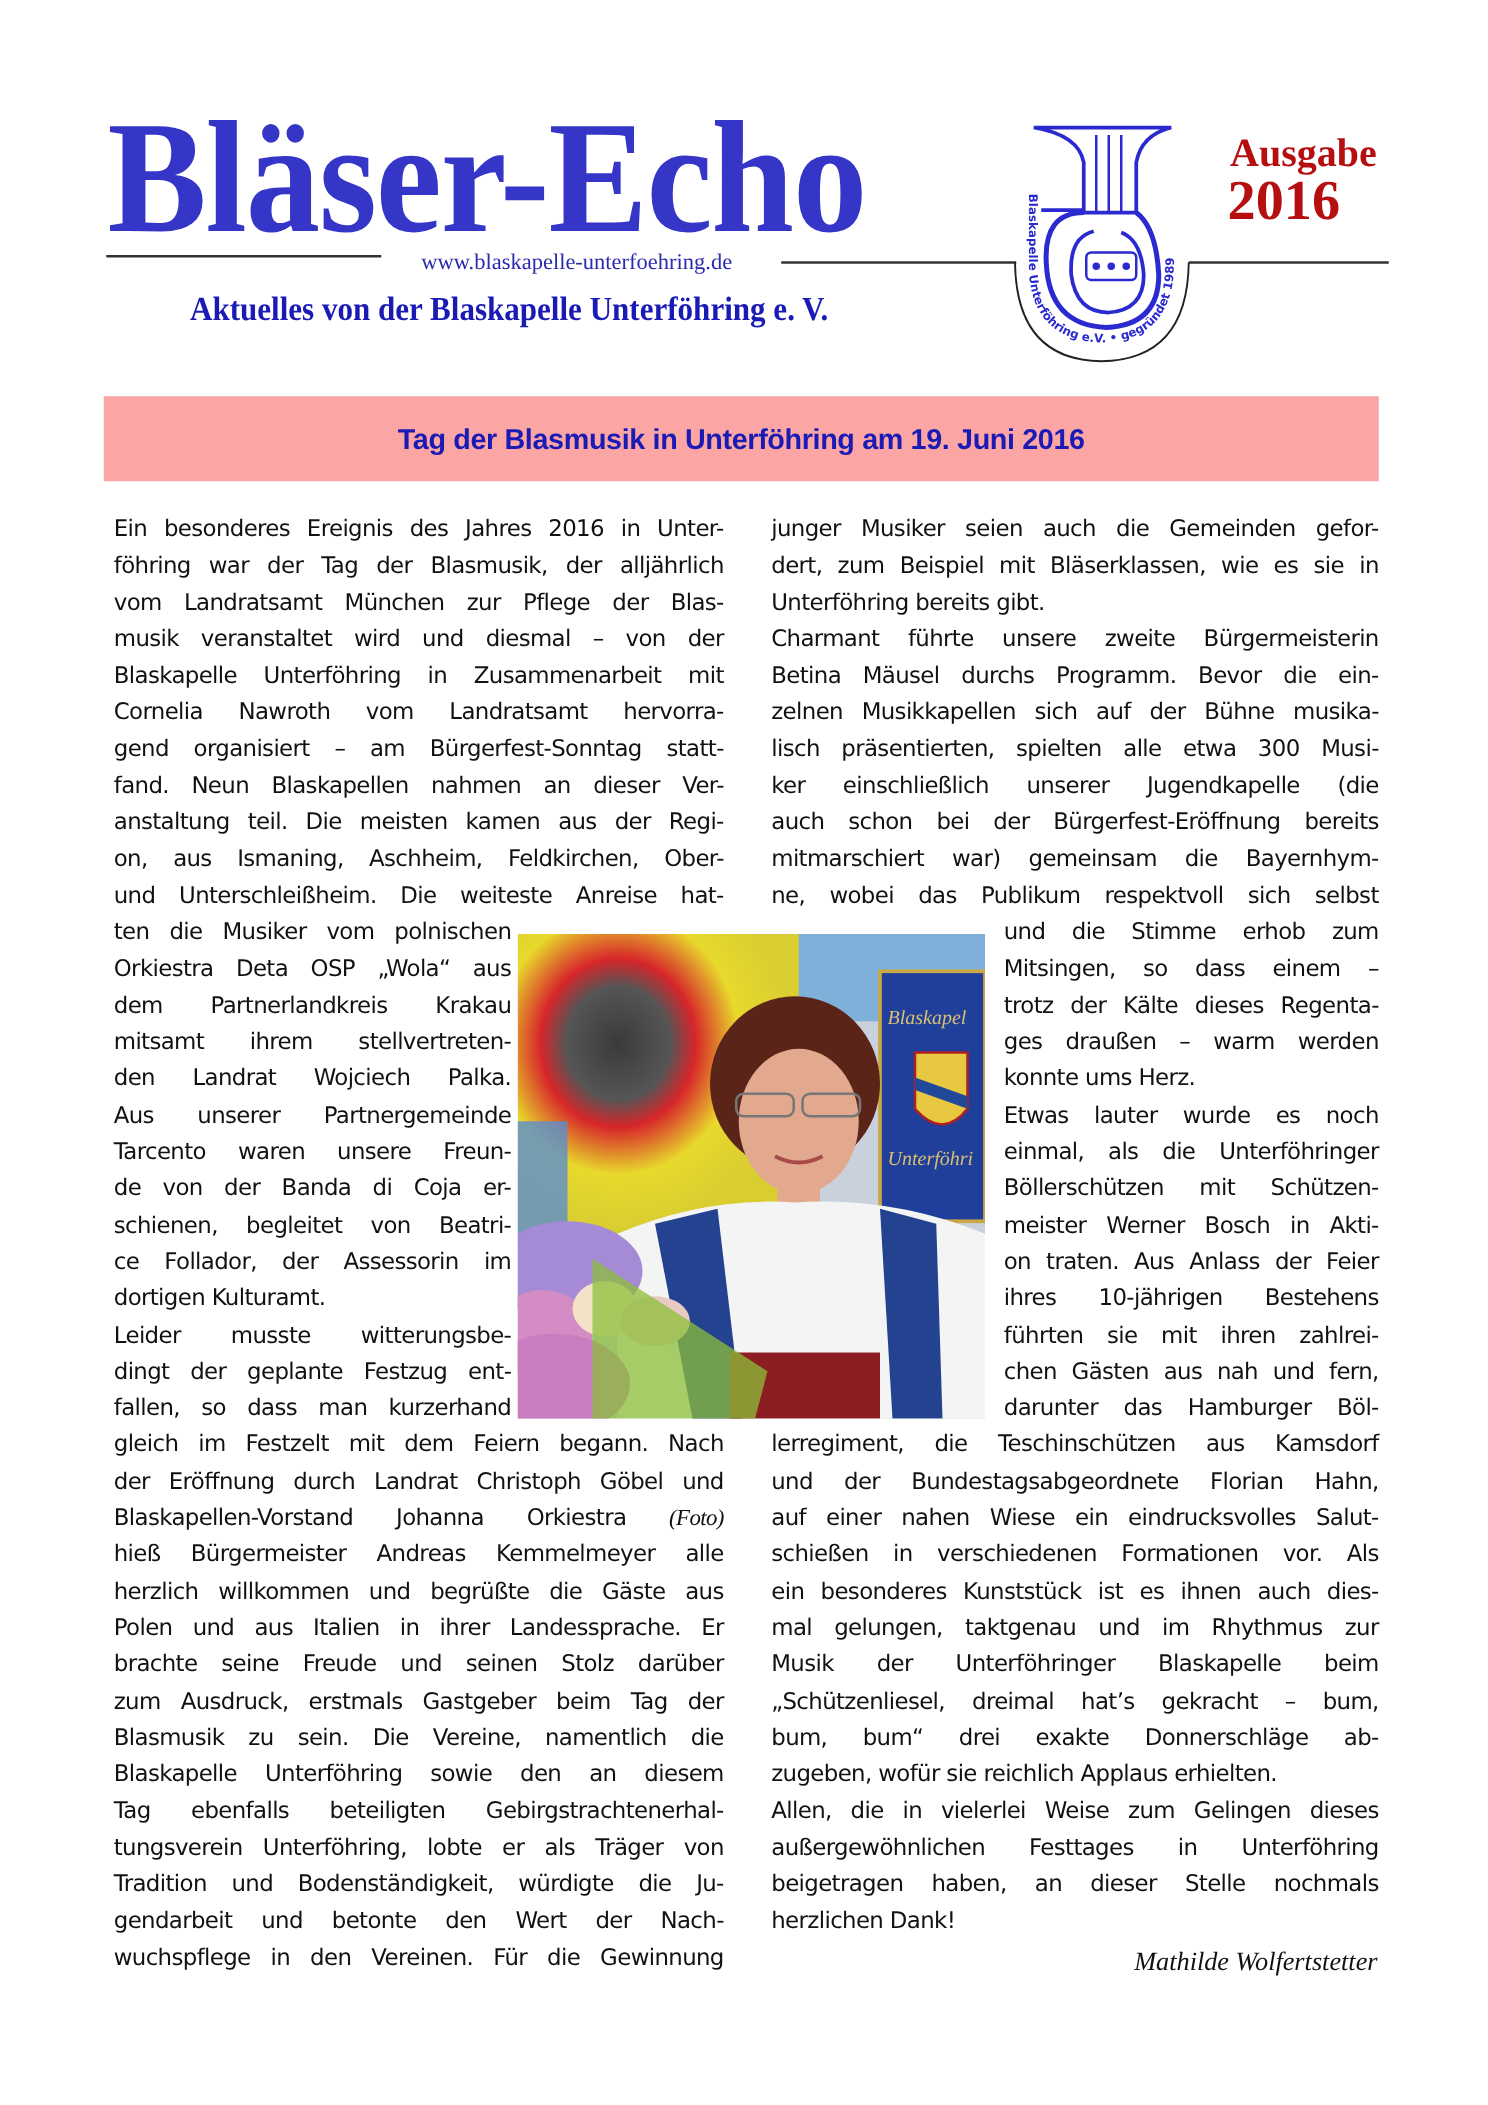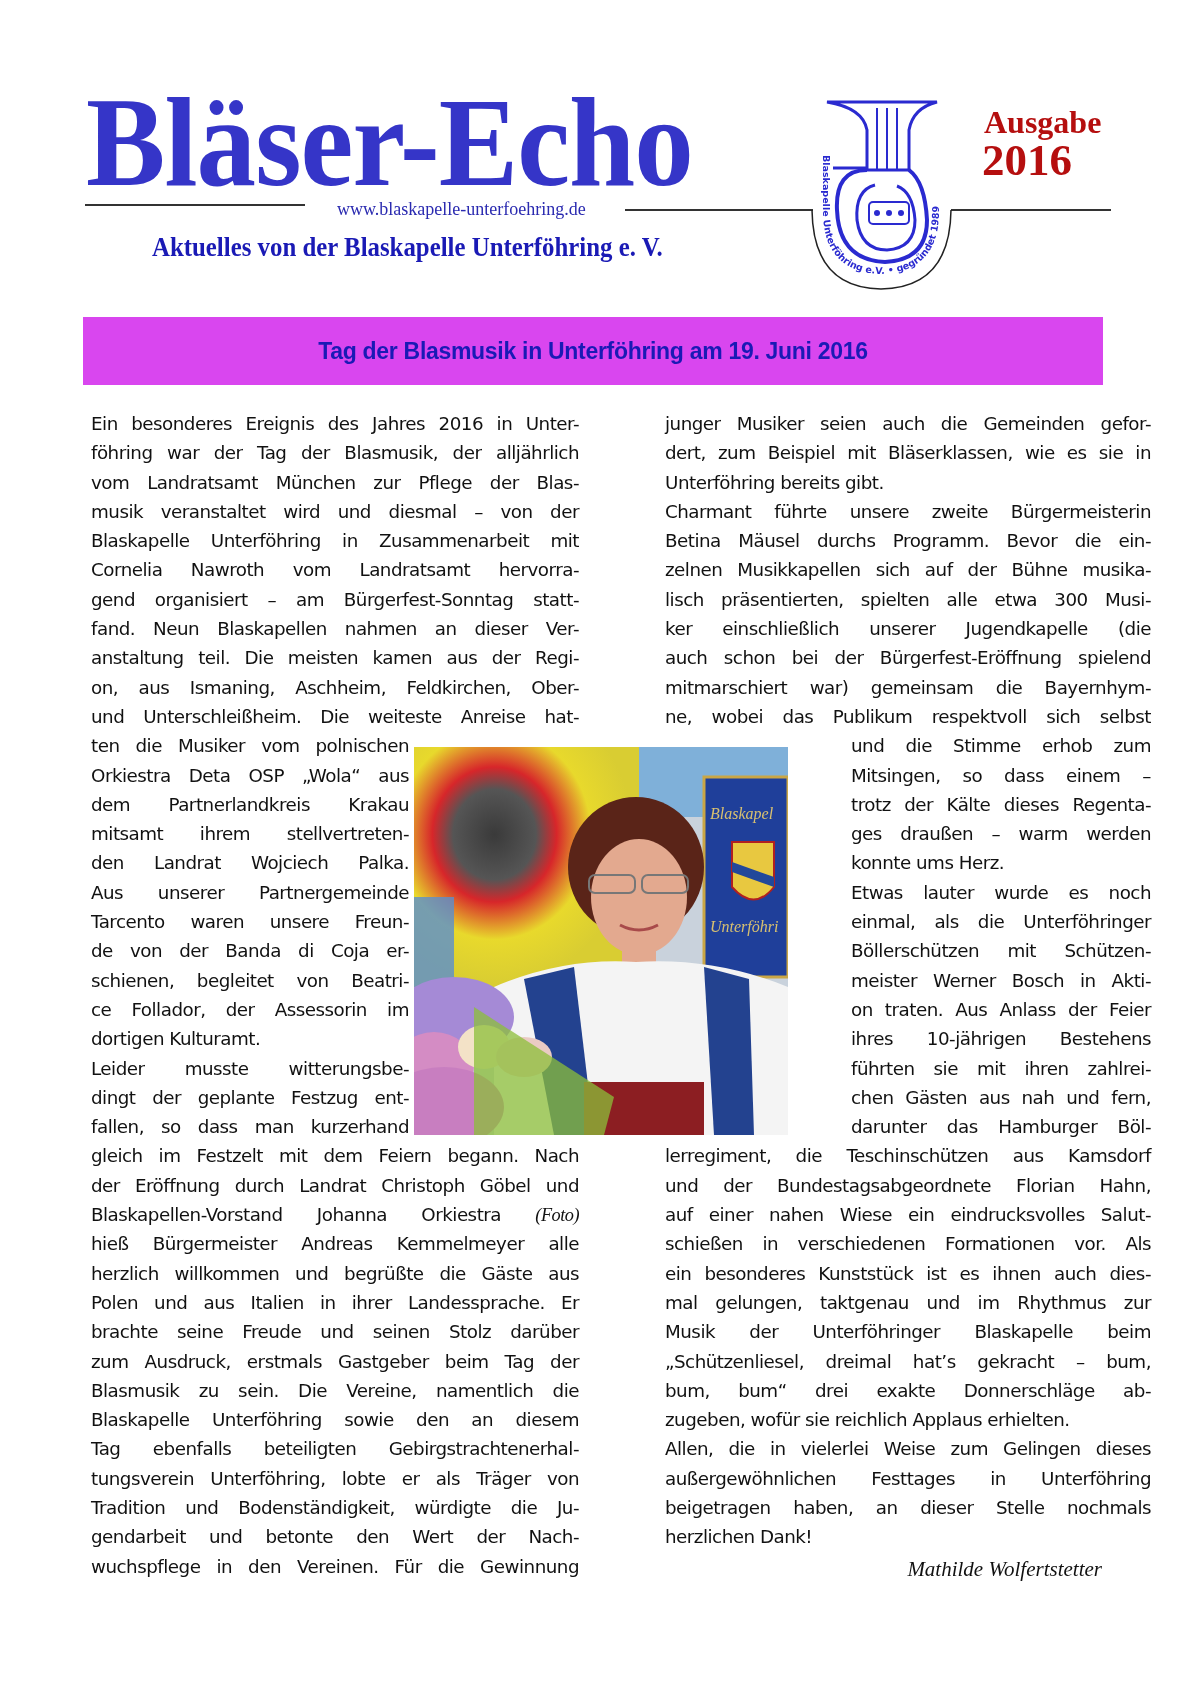--- a/index.html
+++ b/index.html
@@ -8,21 +8,21 @@
   .masthead { position:absolute; left:86px; top:78px; font-family:"Liberation Serif", serif; font-weight:bold; color:#3535c8; font-size:128px; line-height:1; letter-spacing:-1px; transform:scaleX(0.93); transform-origin:left top; white-space:nowrap; }
   .hline { position:absolute; height:1.5px; background:#333; }
   .url { position:absolute; left:337px; top:199px; font-family:"Liberation Serif", serif; font-size:18px; color:#2a2ab0; white-space:nowrap; }
   .subtitle { position:absolute; left:152px; top:232px; font-family:"Liberation Serif", serif; font-weight:bold; font-size:27px; color:#1a1ab5; white-space:nowrap; transform:scaleX(0.92); transform-origin:left top; }
 
   .ausgabe { position:absolute; left:984px; top:104px; font-family:"Liberation Serif", serif; font-weight:bold; color:#b50f0f; font-size:32px; }
   .year { position:absolute; left:982px; top:134px; font-family:"Liberation Serif", serif; font-weight:bold; color:#b50f0f; font-size:45px; }
 
   .logo { position:absolute; left:805px; top:100px; width:152px; height:192px; }
 
-  .headline-box { position:absolute; left:83px; top:317px; width:1020px; height:68px; background:#d946ef; display:flex; align-items:center; justify-content:center; }
+  .headline-box { position:absolute; left:83px; top:317px; width:1020px; height:68px; background:#fca5a5; display:flex; align-items:center; justify-content:center; }
   .headline { font-family:"Liberation Sans", sans-serif; font-weight:bold; color:#1a1ab5; font-size:23px; letter-spacing:-0.3px; }
 
   .col { position:absolute; font-family:"DejaVu Sans", sans-serif; font-size:18.3px; line-height:29.3px; text-align:justify; color:#111; letter-spacing:-0.5px; }
   .line { display:block; text-align:justify; text-align-last:justify; white-space:nowrap; height:29.3px; overflow:visible; }
   .line.last { text-align-last:left; }
   .foto { font-family:"Liberation Serif", serif; font-style:italic; }
 
   .photo { position:absolute; left:414px; top:747px; width:374px; height:388px; overflow:hidden; }
   .signature { position:absolute; right:88px; top:1557px; font-family:"Liberation Serif", serif; font-style:italic; font-size:21px; color:#111; }
 </style>
@@ -103,30 +103,30 @@
     <span class="line">brachte seine Freude und seinen Stolz darüber</span>
     <span class="line">zum Ausdruck, erstmals Gastgeber beim Tag der</span>
     <span class="line">Blasmusik zu sein. Die Vereine, namentlich die</span>
     <span class="line">Blaskapelle Unterföhring sowie den an diesem</span>
     <span class="line">Tag ebenfalls beteiligten Gebirgstrachtenerhal-</span>
     <span class="line">tungsverein Unterföhring, lobte er als Träger von</span>
     <span class="line">Tradition und Bodenständigkeit, würdigte die Ju-</span>
     <span class="line">gendarbeit und betonte den Wert der Nach-</span>
     <span class="line">wuchspflege in den Vereinen. Für die Gewinnung</span>
   </div>
-<div class="col" id="right-col" style="left:617px; top:409px; width:486px;margin-left:48px;">
+<div class="col" id="right-col" style="left:617px; top:409px; width:486px;">
     <span class="line">junger Musiker seien auch die Gemeinden gefor-</span>
     <span class="line">dert, zum Beispiel mit Bläserklassen, wie es sie in</span>
     <span class="line last">Unterföhring bereits gibt.</span>
     <span class="line">Charmant führte unsere zweite Bürgermeisterin</span>
     <span class="line">Betina Mäusel durchs Programm. Bevor die ein-</span>
     <span class="line">zelnen Musikkapellen sich auf der Bühne musika-</span>
     <span class="line">lisch präsentierten, spielten alle etwa 300 Musi-</span>
     <span class="line">ker einschließlich unserer Jugendkapelle (die</span>
-    <span class="line">auch schon bei der Bürgerfest-Eröffnung spielend</span>
+    <span class="line">auch schon bei der Bürgerfest-Eröffnung bereits</span>
     <span class="line">mitmarschiert war) gemeinsam die Bayernhym-</span>
     <span class="line">ne, wobei das Publikum respektvoll sich selbst</span>
     <span class="line" style="margin-left: 186px; width: 300px;">und die Stimme erhob zum</span>
     <span class="line" style="margin-left: 186px; width: 300px;">Mitsingen, so dass einem –</span>
     <span class="line" style="margin-left: 186px; width: 300px;">trotz der Kälte dieses Regenta-</span>
     <span class="line" style="margin-left: 186px; width: 300px;">ges draußen – warm werden</span>
     <span class="line last" style="margin-left: 186px; width: 300px;">konnte ums Herz.</span>
     <span class="line" style="margin-left: 186px; width: 300px;">Etwas lauter wurde es noch</span>
     <span class="line" style="margin-left: 186px; width: 300px;">einmal, als die Unterföhringer</span>
     <span class="line" style="margin-left: 186px; width: 300px;">Böllerschützen mit Schützen-</span>

